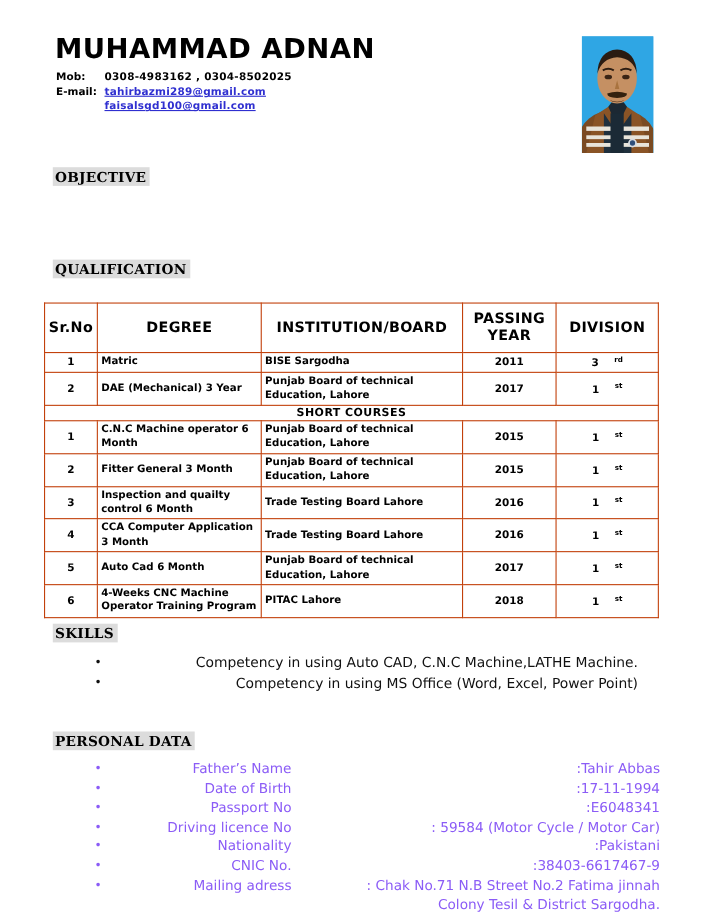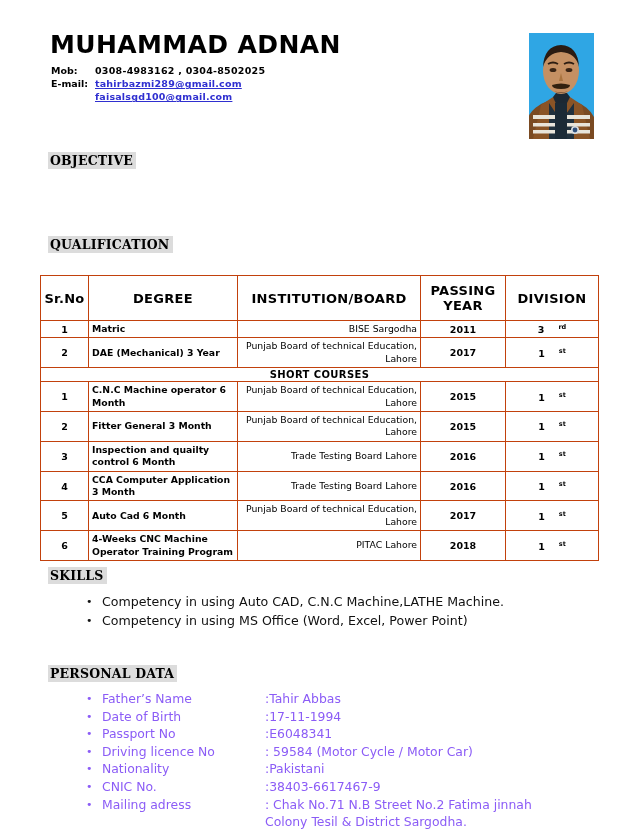--- a/index.html
+++ b/index.html
@@ -143,23 +143,23 @@
     font-weight: bold;
   }
   .cell-degree {
     text-align: left;
     font-size: 9.3px;
     font-weight: bold;
     line-height: 12.4px;
     padding-left: 5px;
   }
   .cell-inst {
-    text-align: right;
+    text-align: left;
     font-size: 9.3px;
-    font-weight: normal;
+    font-weight: bold;
     line-height: 12.4px;
   }
   .cell-year {
     text-align: center;
     font-size: 9.5px;
     font-weight: bold;
   }
   .cell-div {
     text-align: center;
     font-size: 9.5px;
@@ -177,20 +177,21 @@
     letter-spacing: 0.4px;
     padding: 1px 0;
   }
 
   
   .bullet-list {
     position: absolute;
     margin: 0;
     padding: 0;
     list-style: none;
+    text-align: right;
   }
   .bullet-list li {
     position: relative;
     padding-left: 22px;
     font-family: "DejaVu Sans", sans-serif;
   }
   .bullet-list li::before {
     content: "\2022";
     position: absolute;
     left: 6px;

